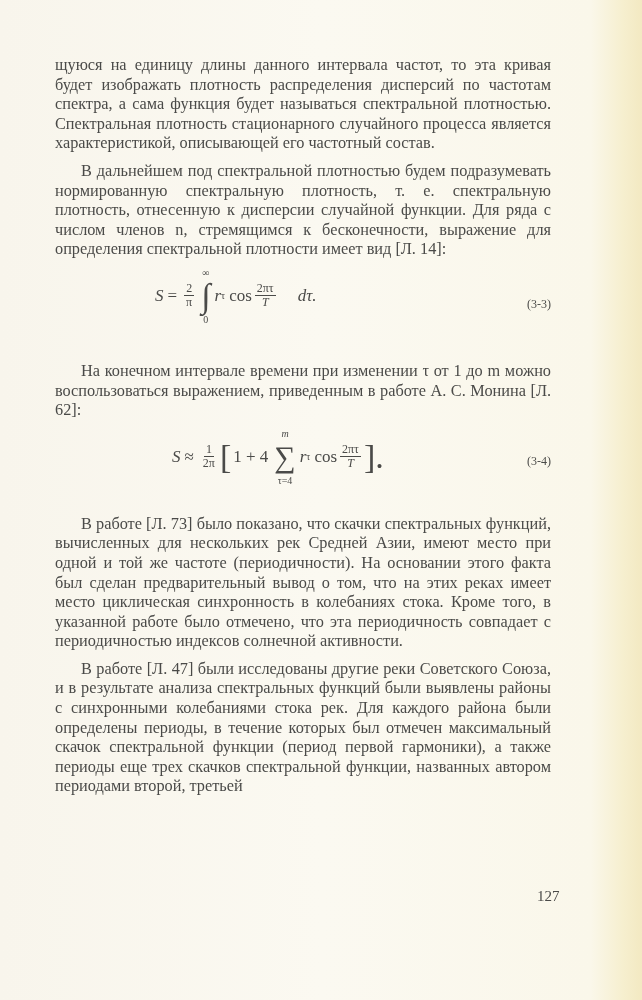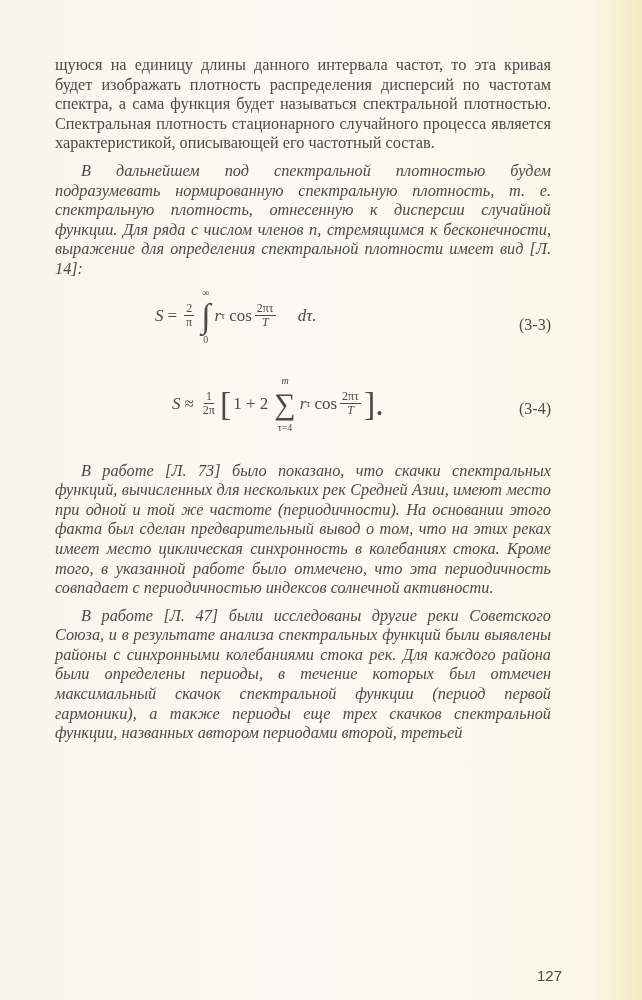--- a/index.html
+++ b/index.html
@@ -9,40 +9,40 @@
     font-family: "DejaVu Serif", "Liberation Serif", serif;
     color: #4a4a48;
     position: relative;
   }
   .page {
     position: absolute; left: 47px; top: 47px; width: 512px;
     font-family: "Liberation Serif", "DejaVu Serif", serif;
     font-size: 16.3px; line-height: 19.6px;
   }
   .p { text-align: justify; margin: 8px; text-indent: 0; }
-  .p.indent { text-indent: 26px; font-style: italic; }
+  .p.indent { text-indent: 26px; }
   .formula {
     position: relative; height: 86px; margin: 2px 0;
   }
   .eq {
     position: absolute; top: 0; display: flex; align-items: center;
     font-size: 17px; white-space: nowrap;
   }
   .eqnum {
-    position: absolute; right: 8px; font-size: 16px;
+    position: absolute; right: 8px; font-size: 12px;
   }
   .frac { display: inline-flex; flex-direction: column; align-items: center; vertical-align: middle; margin: 0 3px; font-size: 12px; line-height: 13px; }
   .frac .num { border-bottom: 1px solid #4a4a48; padding: 0 2px; }
   .frac .den { padding: 0 2px; }
   .bigop { display: inline-flex; flex-direction: column; align-items: center; margin: 0 4px; }
   .bigop .lim { font-size: 10px; line-height: 11px; }
   .bigop .sym { font-size: 34px; line-height: 36px; }
   .it { font-style: italic; }
   .bracket { font-size: 34px; line-height: 34px; font-weight: 300; }
-  .pagenum { position: absolute; left: 537px; top: 967px; font-size: 15px; font-family: Liberation Sans, sans-serif; color: #4a4a48; }
+  .pagenum { position: absolute; left: 537px; top: 888px; font-size: 15px; font-family: Liberation Serif, serif; color: #4a4a48; }
 </style>
 </head>
 <body>
 
 <div class="page">
 
   <p class="p">щуюся на единицу длины данного интервала частот, то эта кривая будет изображать плотность распределения дисперсий по частотам спектра, а сама функция будет называться спектральной плотностью. Спектральная плотность стационарного случайного процесса является характеристикой, описывающей его частотный состав.</p>
   <p class="p indent">В дальнейшем под спектральной плотностью будем подразумевать нормированную спектральную плотность, т. е. спектральную плотность, отнесенную к дисперсии случайной функции. Для ряда с числом членов n, стремящимся к бесконечности, выражение для определения спектральной плотности имеет вид [Л. 14]:</p>
 
   <div class="formula">
@@ -63,31 +63,32 @@
       <span style="margin-left:4px;">cos</span>
       <span class="frac">
         <span class="num">2πτ</span>
         <span class="den it">T</span>
       </span>
       <span class="it" style="margin-left:19px;">dτ.</span>
     </div>
     <span class="eqnum" style="top:28px;">(3-3)</span>
   </div>
 
+  <p class="p indent">На конечном интервале времени при изменении τ от 1 до m можно воспользоваться выражением, приведенным в работе А. С. Монина [Л. 62]:</p>
 
   <div class="formula" style="height:78px;">
     <div class="eq" style="left:125px;">
       <span class="it">S</span>
       <span style="margin:0 4px;">≈</span>
       <span class="frac">
         <span class="num">1</span>
         <span class="den">2π</span>
       </span>
       <span class="bracket">[</span>
-      <span style="margin:0 2px;">1 + 2</span>
+      <span style="margin:0 2px;">1 + 4</span>
       <span class="bigop">
         <span class="lim it">m</span>
         <span class="sym" style="font-size:30px;">∑</span>
         <span class="lim">τ=4</span>
       </span>
       <span class="it">r</span>
         <sub style="font-size:10px;">τ</sub>
       <span style="margin-left:4px;">cos</span>
       <span class="frac">
         <span class="num">2πτ</span>

